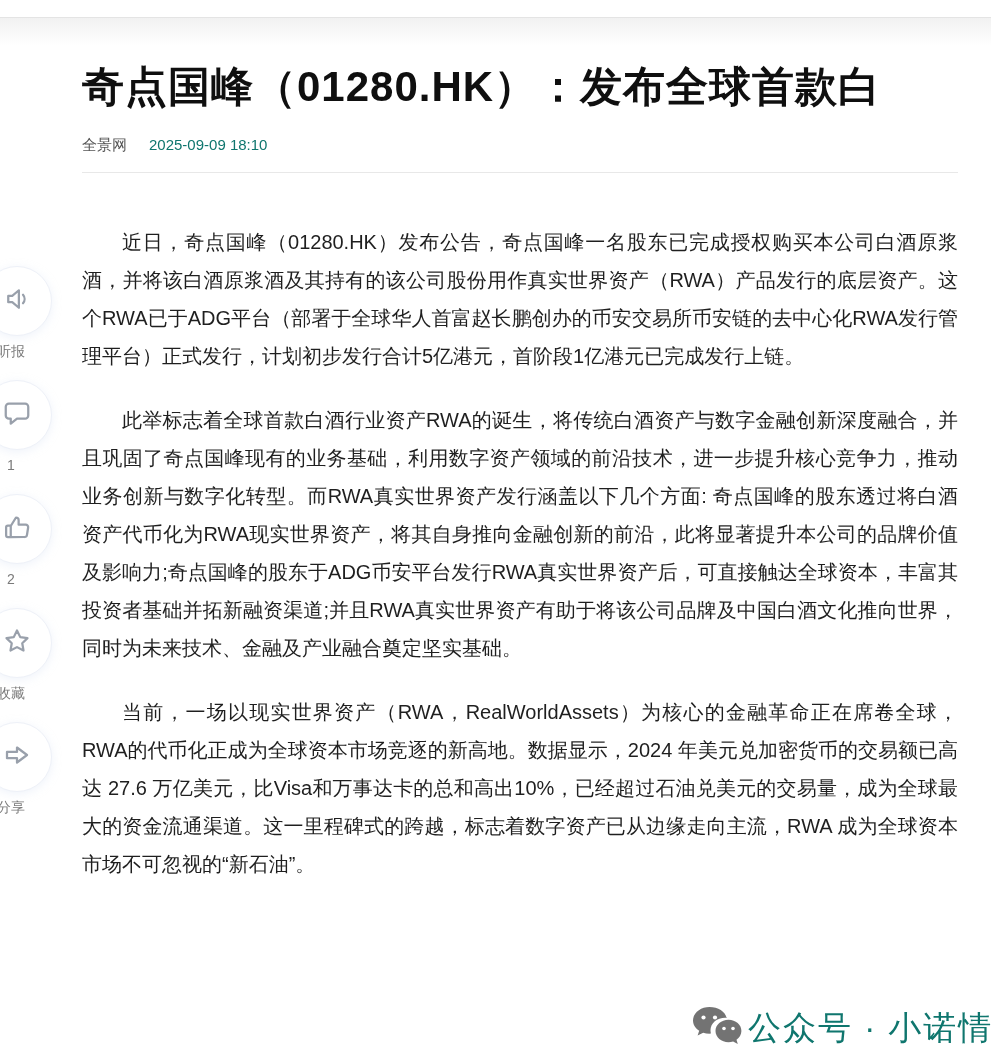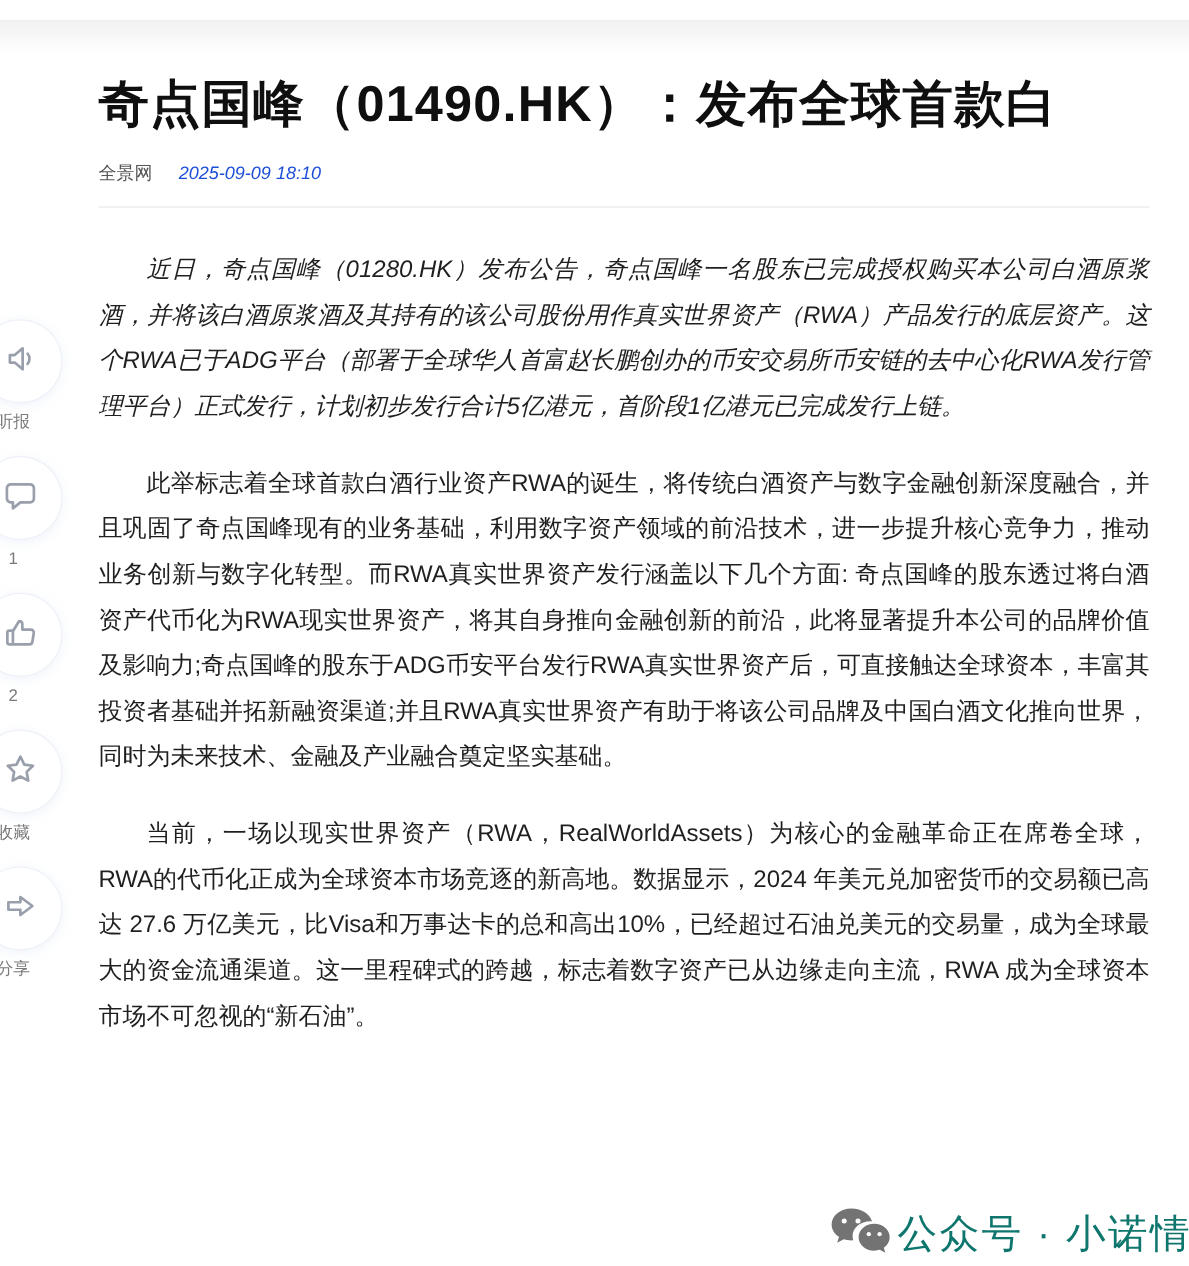--- a/index.html
+++ b/index.html
@@ -39,28 +39,28 @@
   .article { position: absolute; left: 82px; top: 0; width: 876px; }
   .article h1 {
     margin-top: 56px;
     font-size: 42px; line-height: 61px; font-weight: 700;
     color: #0f0f0f; letter-spacing: 1px;
   }
   .article h1 span { display: block; }
   .meta { margin-top: 18px; display: flex; align-items: center; gap: 22px;
     font-size: 15px; line-height: 20px; }
   .meta .source { color: #555555; }
-  .meta .date { color: #1d4ed8; font-style: italic; }
+  .meta .date { color: #0f766e; }
   .divider { margin-top: 17px; height: 1px; background: #e8e8e8; }
 
   .body-text p {
     font-size: 20px; line-height: 38px; color: #1f1f1f;
     text-align: justify; text-indent: 2em;
   }
-  .body-text p.first { margin-top: 33px; font-style: italic; }
+  .body-text p.first { margin-top: 50px; }
   .body-text p + p { margin-top: 26px; }
 
   
   .watermark {
     position: absolute; left: 692px; top: 1005px;
     display: flex; align-items: center; gap: 6px;
     pointer-events: none;
   }
   .watermark svg { width: 50px; height: 42px; opacity: 0.78; }
   .watermark .wm-text {
@@ -131,21 +131,21 @@
           </svg>
       </span>
     </div>
     <div class="rail-label">分享</div>
   </div>
 
 </div>
 
 <div class="article">
   <h1>
-    <span>奇点国峰（01490.HK）：发布全球首款白</span>
+    <span>奇点国峰（01280.HK）：发布全球首款白</span>
   </h1>
 
   <div class="meta">
     <span class="source">全景网</span>
     <span class="date">2025-09-09 18:10</span>
   </div>
 
   <div class="divider"></div>
 
   <div class="body-text">

